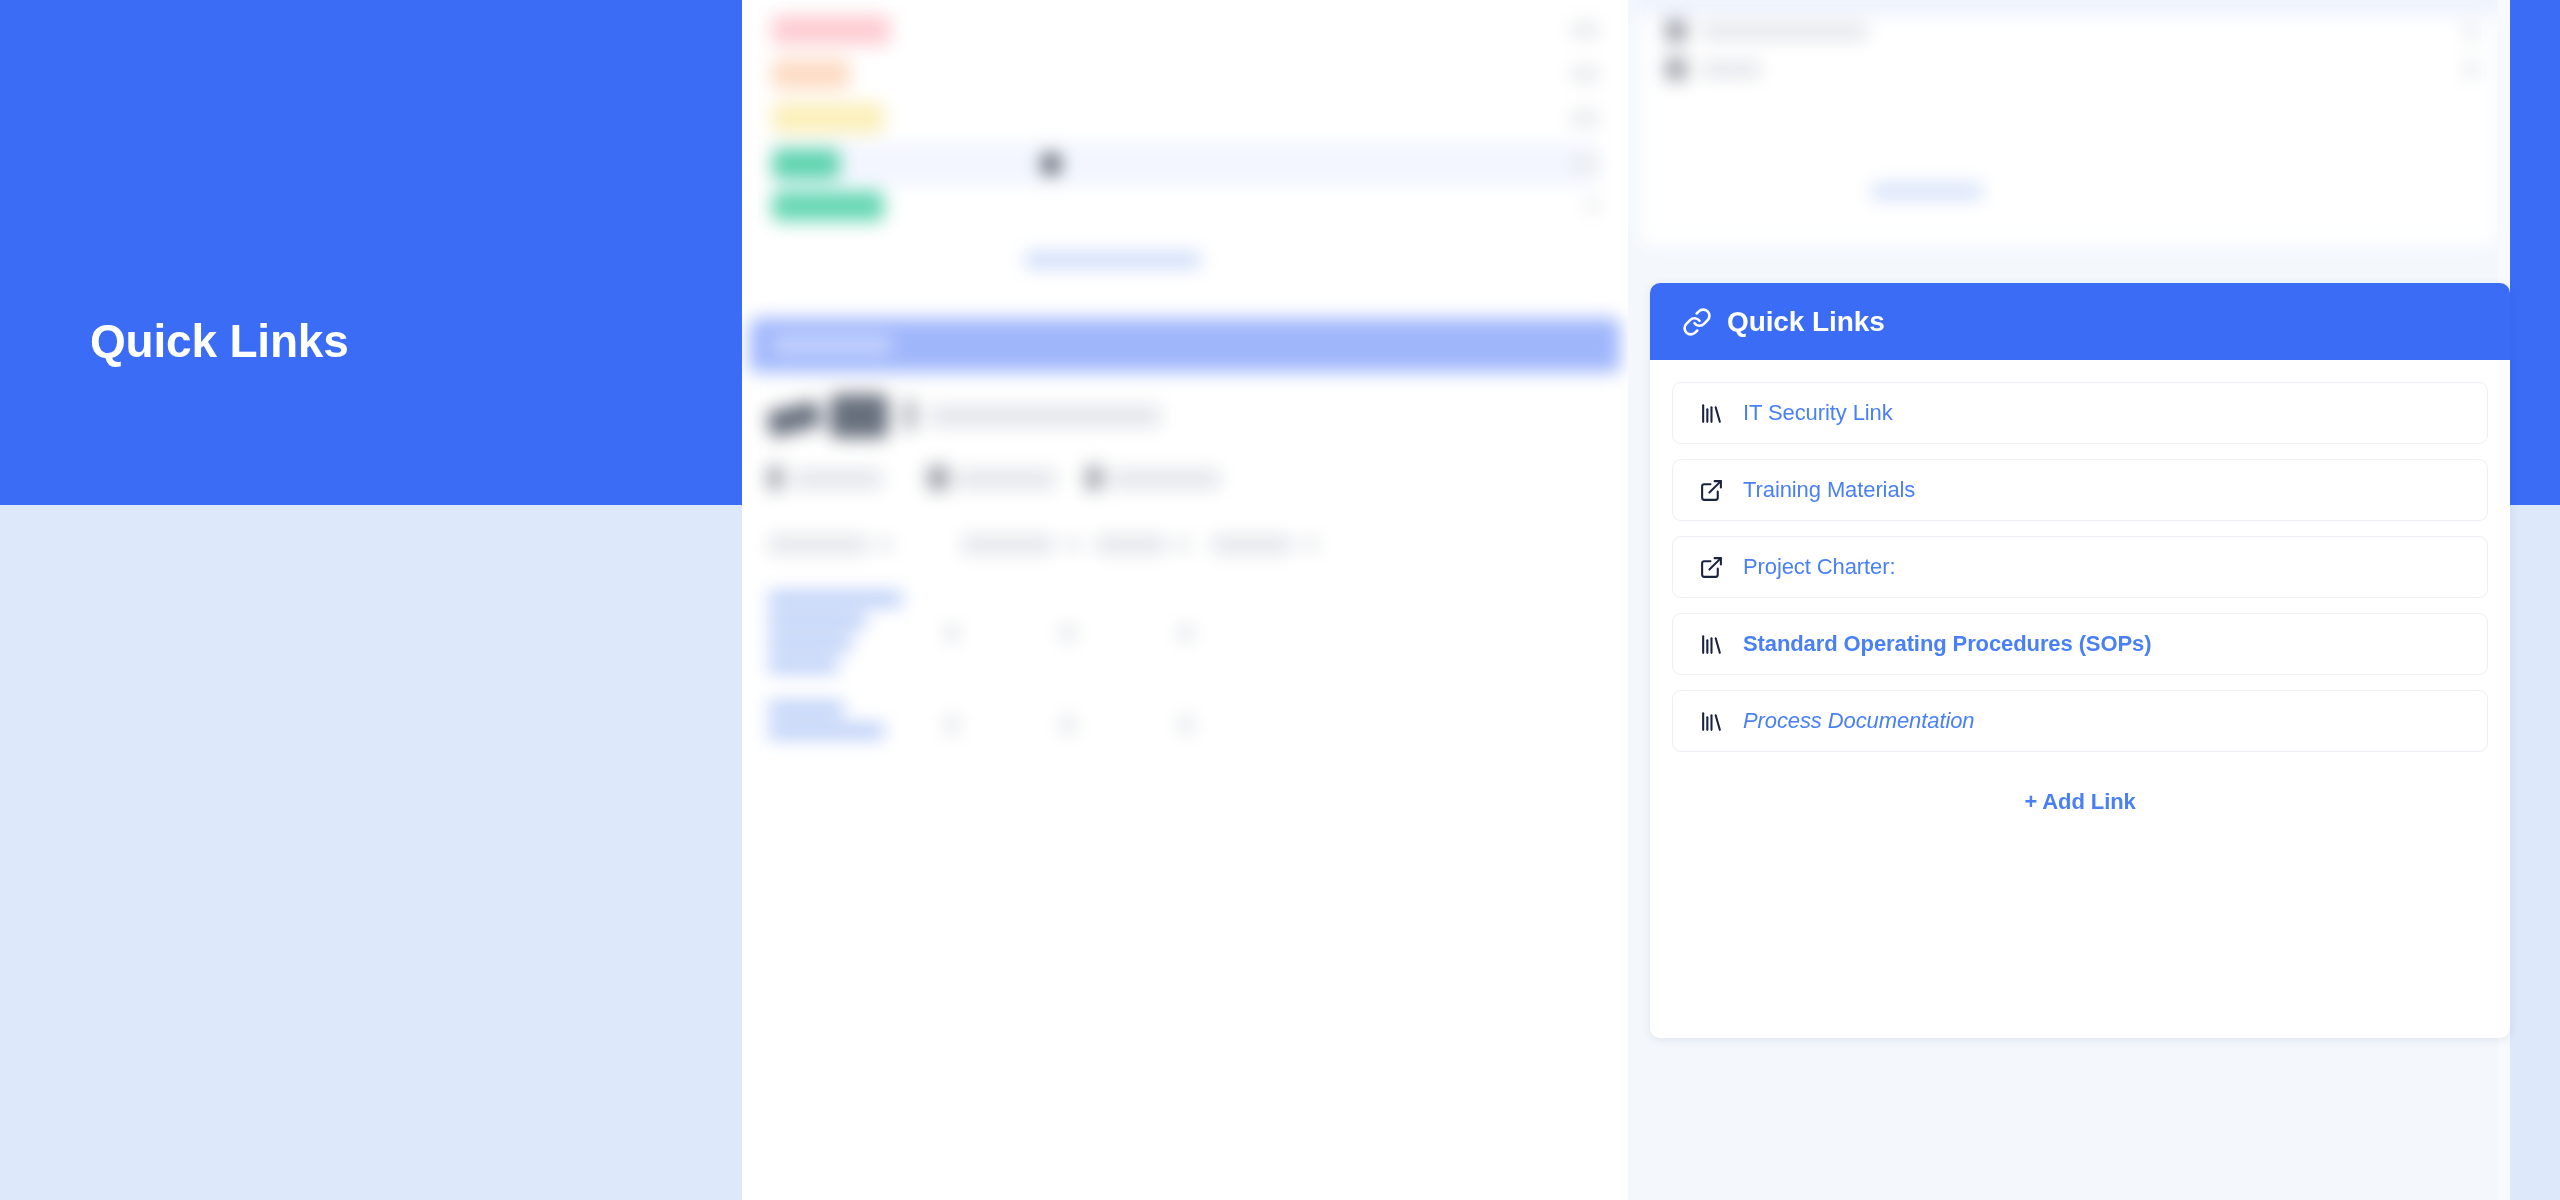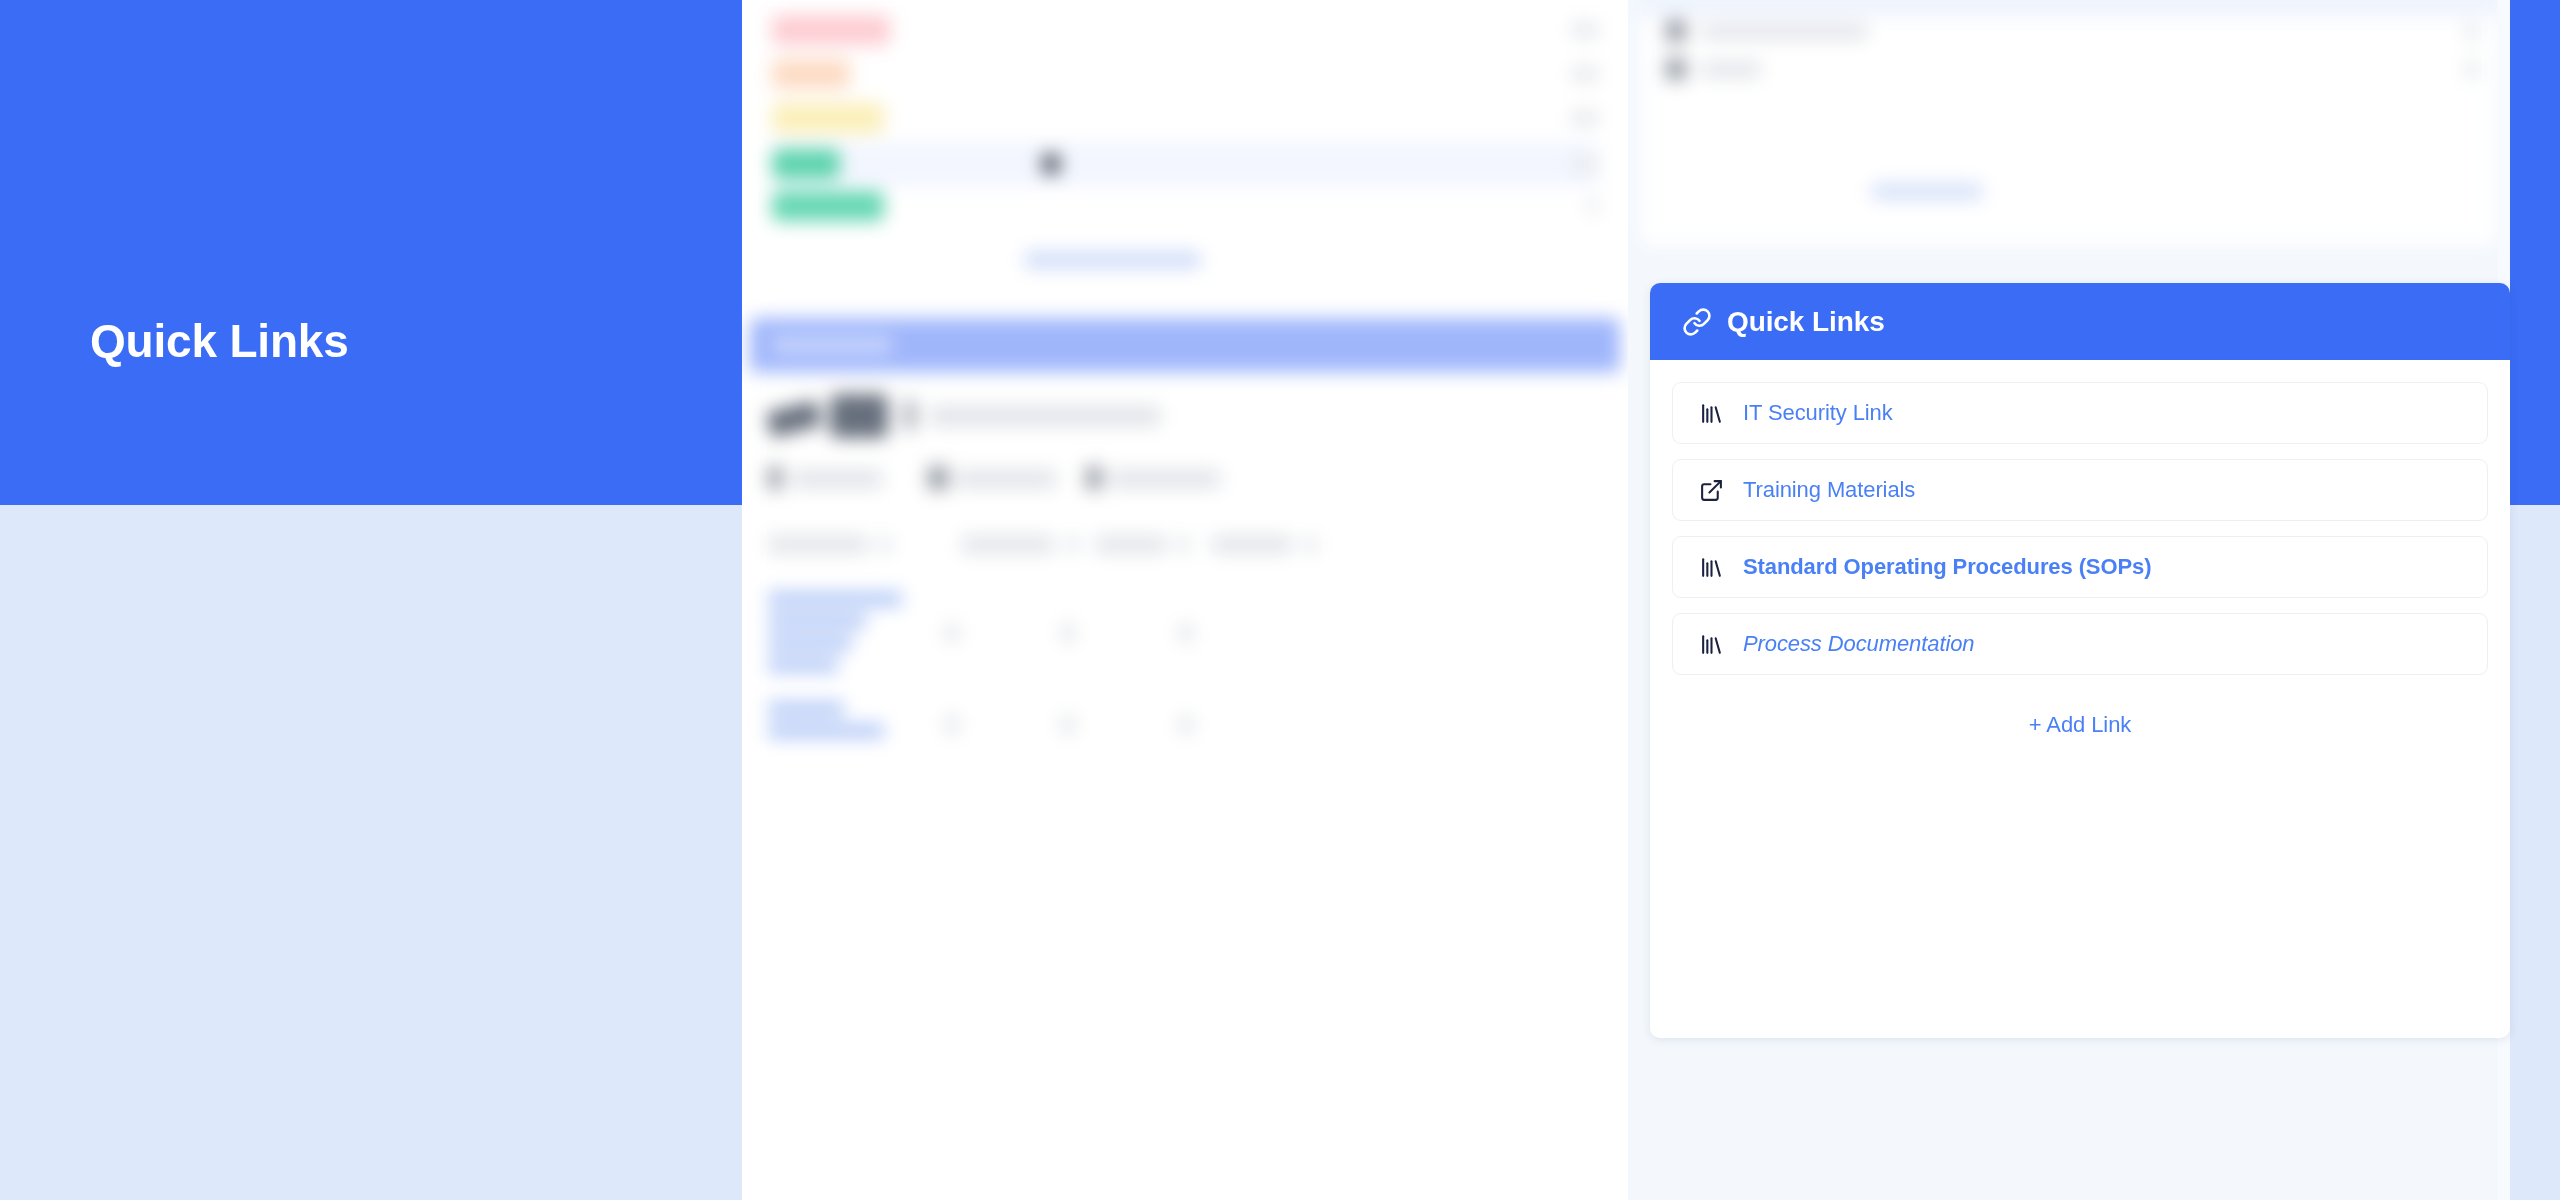--- a/index.html
+++ b/index.html
@@ -131,21 +131,21 @@
   .ql-item-icon {
     width: 26px; height: 26px; flex: 0 0 auto; margin-right: 19px;
     display: flex; align-items: center; justify-content: center;
   }
   .ql-item-label {
     color: #4a80f5; font-size: 22px; font-weight: 400; letter-spacing: -0.1px;
     white-space: nowrap;
   }
   .ql-addlink {
     text-align: center; padding: 22px 0 0 0;
-    color: #4a80f5; font-size: 22px; font-weight: 400; letter-spacing: -0.1px;
+    color: #4a80f5; font-size: 22px; font-weight: 700; letter-spacing: -0.1px;
   }
 
   
   .right-strip {
     position: absolute; left: 2510px; top: 0; width: 50px; height: 505px;
     background: var(--brand, #3a6cf5);
   }
   .right-strip-under {
     position: absolute; left: 2510px; top: 505px; width: 50px; height: 695px;
     background: #dde8fb;
@@ -292,20 +292,30 @@
         <span class="ql-item-icon">
           <svg width="25" height="25" viewBox="0 0 24 24" fill="none" stroke="#1b2240" stroke-width="2" stroke-linecap="round" stroke-linejoin="round">
             <path d="M15 3h6v6"></path>
               <path d="M10 14 21 3"></path>
             <path d="M18 13v6a2 2 0 0 1-2 2H5a2 2 0 0 1-2-2V8a2 2 0 0 1 2-2h6"></path>
           </svg>
         </span>
         <span class="ql-item-label" style="color: rgb(74, 128, 245);">Training Materials</span>
       </div>
 
+      <div class="ql-item">
+        <span class="ql-item-icon">
+          <svg width="25" height="25" viewBox="0 0 24 24" fill="none" stroke="#1b2240" stroke-width="2" stroke-linecap="round" stroke-linejoin="round">
+            <path d="M15 3h6v6"></path>
+              <path d="M10 14 21 3"></path>
+            <path d="M18 13v6a2 2 0 0 1-2 2H5a2 2 0 0 1-2-2V8a2 2 0 0 1 2-2h6"></path>
+          </svg>
+        </span>
+        <span class="ql-item-label" style="color: rgb(74, 128, 245);">Project Charter:</span>
+      </div>
 
       <div class="ql-item">
         <span class="ql-item-icon">
           <svg width="25" height="25" viewBox="0 0 24 24" fill="none" stroke="#1b2240" stroke-width="2" stroke-linecap="round" stroke-linejoin="round">
             <path d="m16 6 4 14"></path>
               <path d="M12 6v14"></path>
             <path d="M8 8v12"></path>
               <path d="M4 4v16"></path>
           </svg>
         </span>

